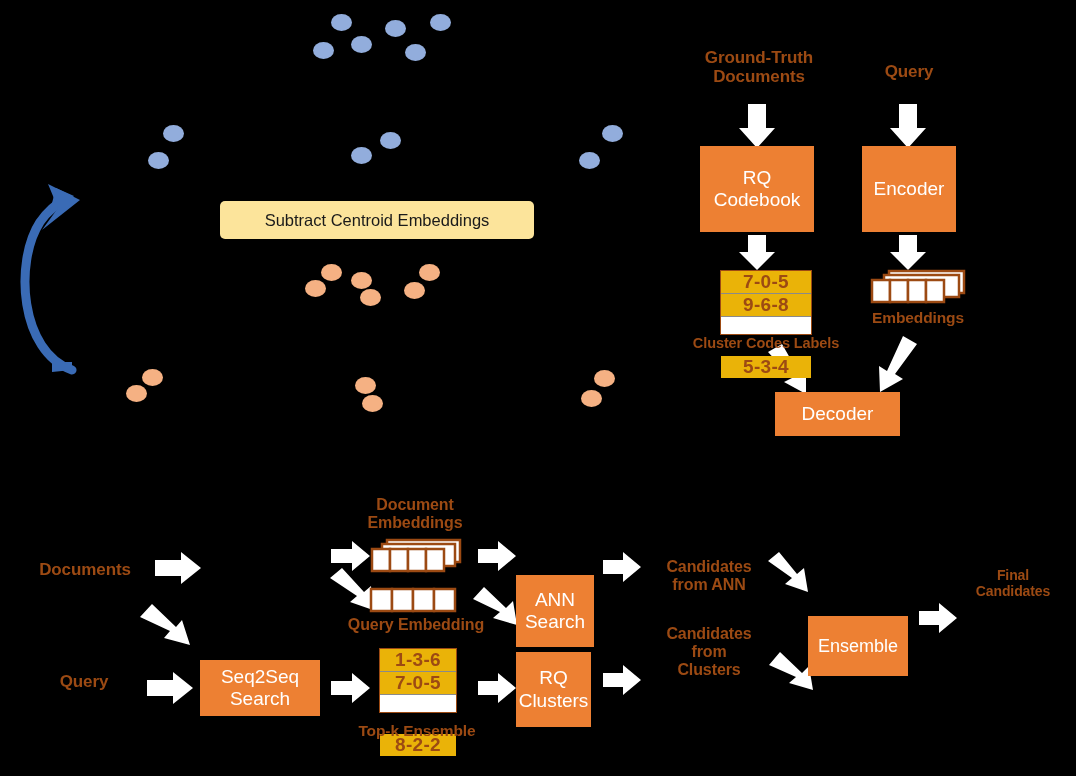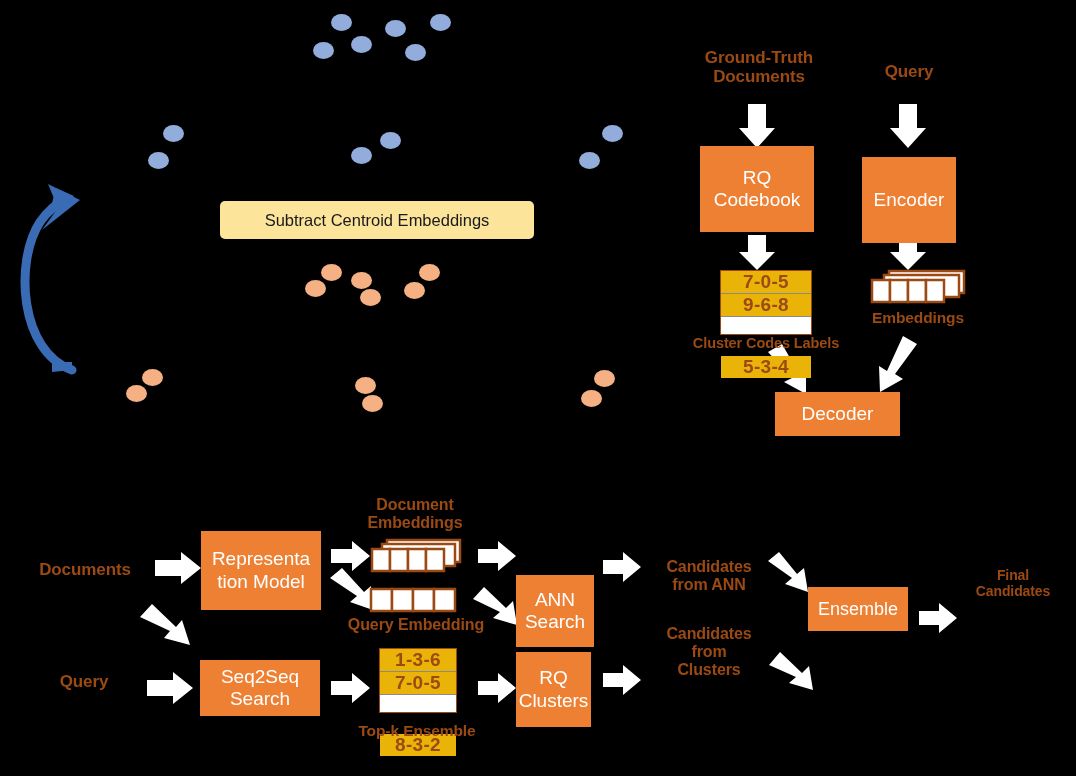--- a/index.html
+++ b/index.html
@@ -236,21 +236,21 @@
   <div class="lbl" style="left:684px;top:48px;width:150px;font-size:17px;">Ground-Truth
 Documents</div>
 
   <div class="lbl" style="left:853px;top:62px;width:112px;font-size:17px;">Query</div>
 
   <div class="obox" style="left:700px;top:146px;width:114px;height:86px;font-size:19px;">
     <span>RQ
 Codebook</span>
   </div>
 
-  <div class="obox" style="left:862px;top:157px;width:94px;height:86px;font-size:19px;">
+  <div class="obox" style="left:862px;top:146px;width:94px;height:86px;font-size:19px;">
     <span>Encoder</span>
   </div>
 
   <div class="codetable" style="left:720px;top:270px;width:90px;height:63px;">
     <div class="row">7-0-5</div>
     <div class="row">9-6-8</div>
     <div class="row">5-3-4</div>
   </div>
 
   <div class="lbl" style="left:676px;top:335px;width:180px;font-size:14.5px;">Cluster Codes Labels</div>
@@ -258,60 +258,56 @@
   <div class="lbl" style="left:848px;top:309px;width:140px;font-size:15.5px;">Embeddings</div>
 
   <div class="obox" style="left:775px;top:392px;width:125px;height:44px;font-size:19px;">
     <span>Decoder</span>
   </div>
 
   <div class="lbl" style="left:22px;top:560px;width:126px;font-size:17px;">Documents</div>
 
   <div class="lbl" style="left:32px;top:672px;width:104px;font-size:17px;">Query</div>
 
-  <div class="obox" style="left:201px;top:531px;width:120px;height:79px;font-size:19px;">
-    <span>Representa
-tion Model</span>
-  </div>
 
   <div class="obox" style="left:200px;top:660px;width:120px;height:56px;font-size:19px;">
     <span>Seq2Seq
 Search</span>
   </div>
 
   <div class="lbl" style="left:350px;top:496px;width:130px;font-size:16px;">Document
 Embeddings</div>
 
   <div class="lbl" style="left:336px;top:616px;width:160px;font-size:16px;">Query Embedding</div>
 
   <div class="obox" style="left:516px;top:531px;width:78px;height:72px;font-size:19px;margin-top:44px;">
     <span>ANN
 Search</span>
   </div>
 
   <div class="codetable" style="left:379px;top:648px;width:76px;height:63px;justify-content:space-between;">
     <div class="row">1-3-6</div>
     <div class="row">7-0-5</div>
-    <div class="row">8-3-2</div>
+    <div class="row">8-2-2</div>
   </div>
 
   <div class="lbl" style="left:347px;top:722px;width:140px;font-size:15.5px;">Top-k Ensemble</div>
 
   <div class="obox" style="left:516px;top:652px;width:75px;height:75px;font-size:19px;">
     <span>RQ
 Clusters</span>
   </div>
 
   <div class="lbl" style="left:646px;top:558px;width:126px;font-size:16px;">Candidates
 from ANN</div>
 
   <div class="lbl" style="left:650px;top:625px;width:118px;font-size:16px;">Candidates
 from
 Clusters</div>
 
-  <div class="obox" style="left:808px;top:587px;width:100px;height:44px;font-size:18px;">
+  <div class="obox" style="left:808px;top:616px;width:100px;height:60px;font-size:18px;">
     <span>Ensemble</span>
   </div>
 
   <div class="lbl" style="left:952px;top:568px;width:122px;font-size:14px;">Final
 Candidates</div>
 
 </div>
 
 </body></html>

